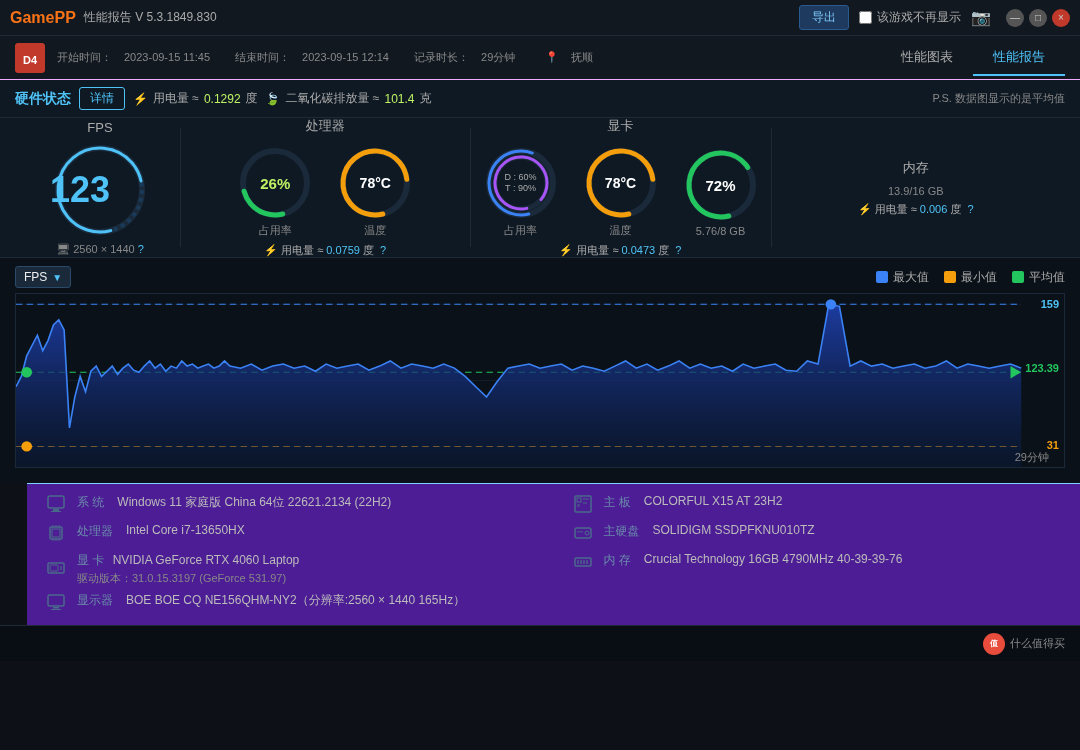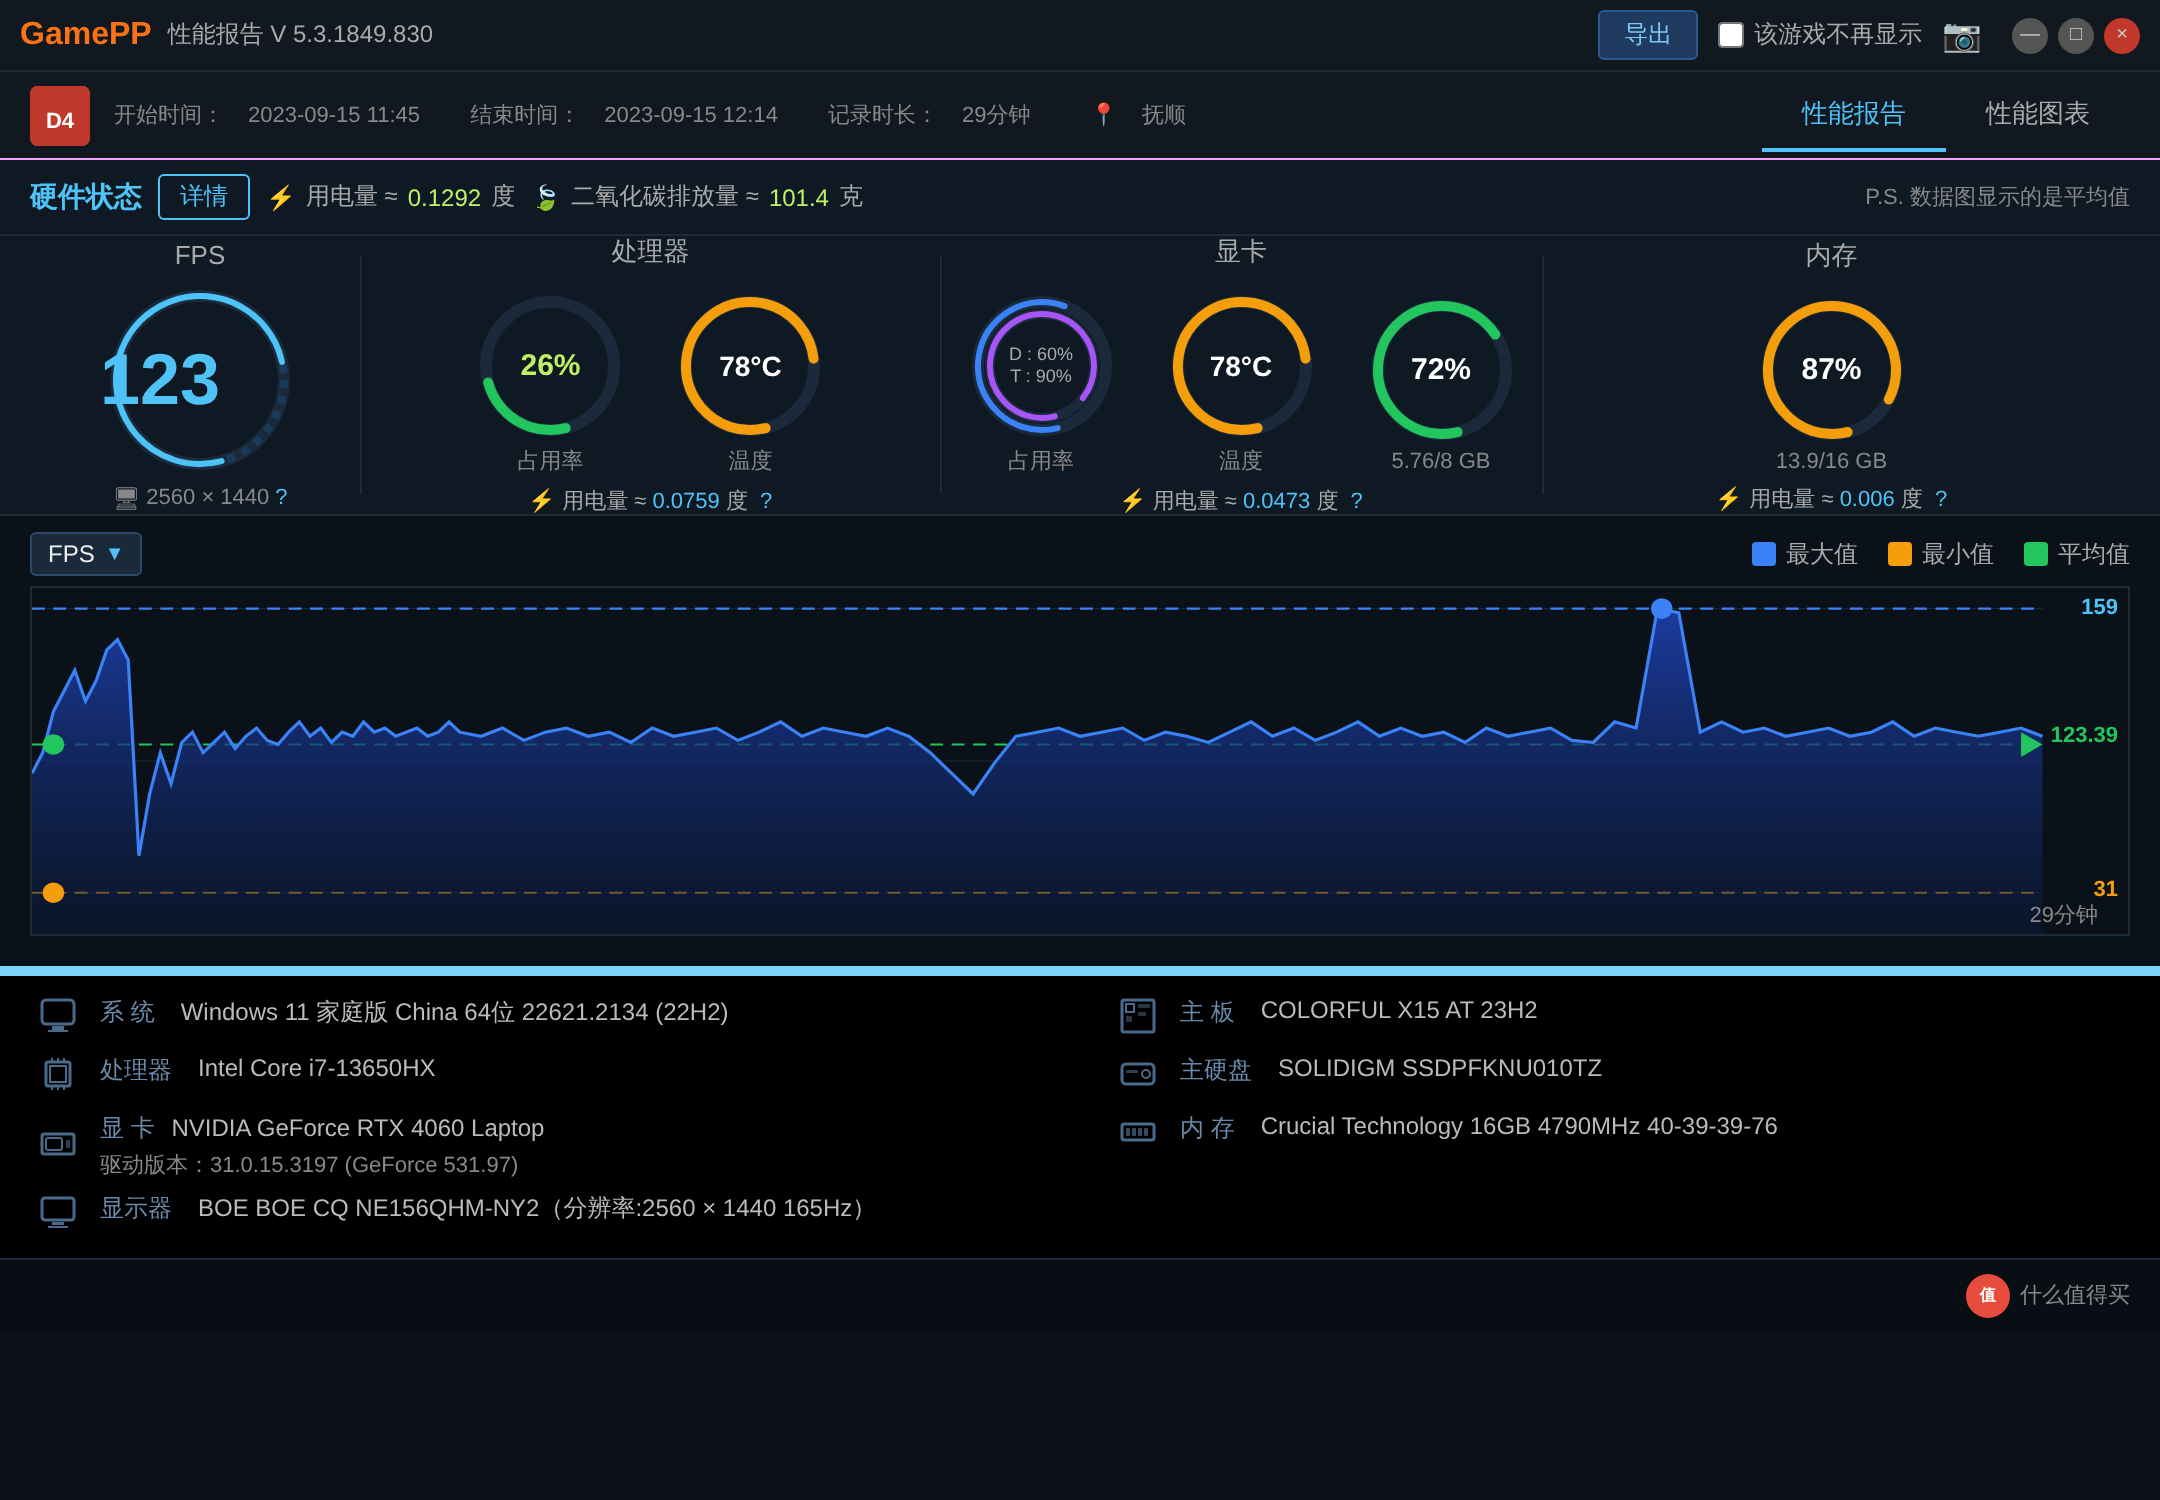--- a/index.html
+++ b/index.html
@@ -228,26 +228,27 @@
     .chart-time-label {
       position: absolute;
       bottom: 2px;
       right: 15px;
       color: #888;
       font-size: 11px;
     }
 
     
     .sysinfo {
-      background: #000000;
+      background: #4c1d95;
       padding: 10px 20px;
       display: grid;
       grid-template-columns: 1fr 1fr;
       gap: 6px 40px;
-      border-top: 5px solid #7dd3fc;
+      border-top: 1px solid #7dd3fc;
+      margin-left: 27px;
     }
     .sysinfo-row {
       display: flex;
       align-items: flex-start;
       gap: 8px;
     }
     .sysinfo-icon {
       width: 22px;
       height: 22px;
       color: #4a6a8a;
@@ -320,22 +321,22 @@
   </div>
   <div class="game-info-text">
     <div class="game-times">
       <span>开始时间：</span><span>2023-09-15 11:45</span>
       <span style="margin-left:10px">结束时间：</span><span>2023-09-15 12:14</span>
       <span style="margin-left:10px">记录时长：</span><span>29分钟</span>
       <span style="margin-left:15px">📍</span><span>抚顺</span>
     </div>
   </div>
   <div class="gamebar-tabs">
+    <div class="gamebar-tab">性能图表</div>
     <div class="gamebar-tab active">性能报告</div>
-    <div class="gamebar-tab">性能图表</div>
   </div>
 </div>
 
 <div class="hw-bar">
   <span class="hw-title">硬件状态</span>
   <div class="detail-btn">详情</div>
   <div class="hw-metric">
     <span>⚡</span>
     <span>用电量 ≈</span>
     <span class="value">0.1292</span>
@@ -452,27 +453,20 @@
       <span class="pval">0.0473</span>
       <span>度</span>
       <span style="color:#4fc3f7;margin-left:3px">?</span>
     </div>
   </div>
 
   <div class="stat-section">
     <span class="stat-section-title">内存</span>
     <div class="stat-gauges">
       <div class="gauge-wrap">
-        <div class="gauge-canvas">
-          <svg width="80" height="80" viewBox="0 0 80 80">
-            <circle cx="40" cy="40" r="32" fill="none" stroke="#1a2a3a" stroke-width="6"></circle>
-            <circle cx="40" cy="40" r="32" fill="none" stroke="#f59e0b" stroke-width="5" stroke-dasharray="174 27" stroke-dashoffset="36" stroke-linecap="round" transform="rotate(-220 40 40)"></circle>
-          </svg>
-          <span style="position:absolute;top:50%;left:50%;transform:translate(-50%,-50%);color:#fff;font-size:15px;font-weight:bold">87%</span>
-        </div>
         <span class="gauge-sublabel">13.9/16 GB</span>
       </div>
     </div>
     <div class="stat-power">
       <span>⚡</span>
       <span>用电量 ≈</span>
       <span class="pval">0.006</span>
       <span>度</span>
       <span style="color:#4fc3f7;margin-left:3px">?</span>
     </div>

